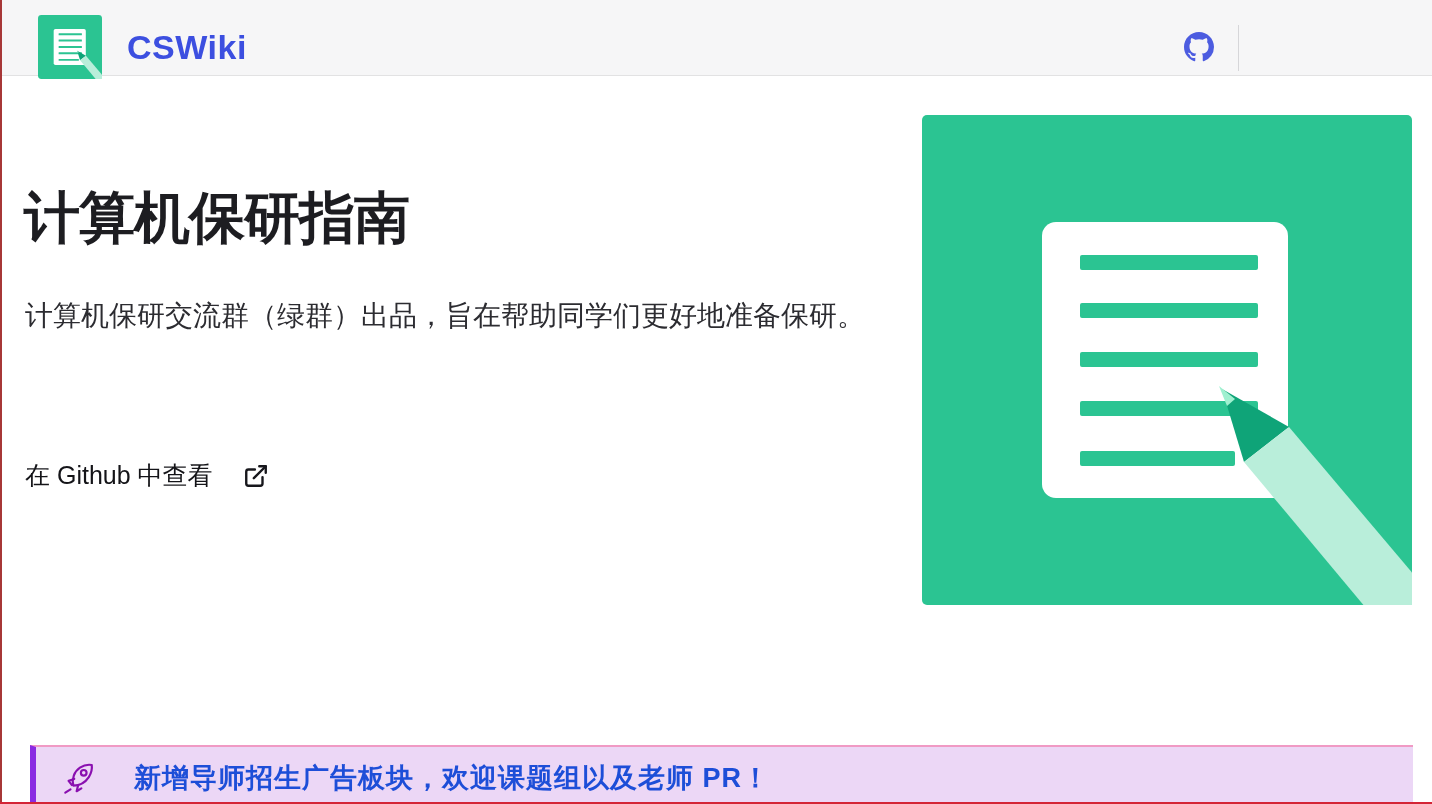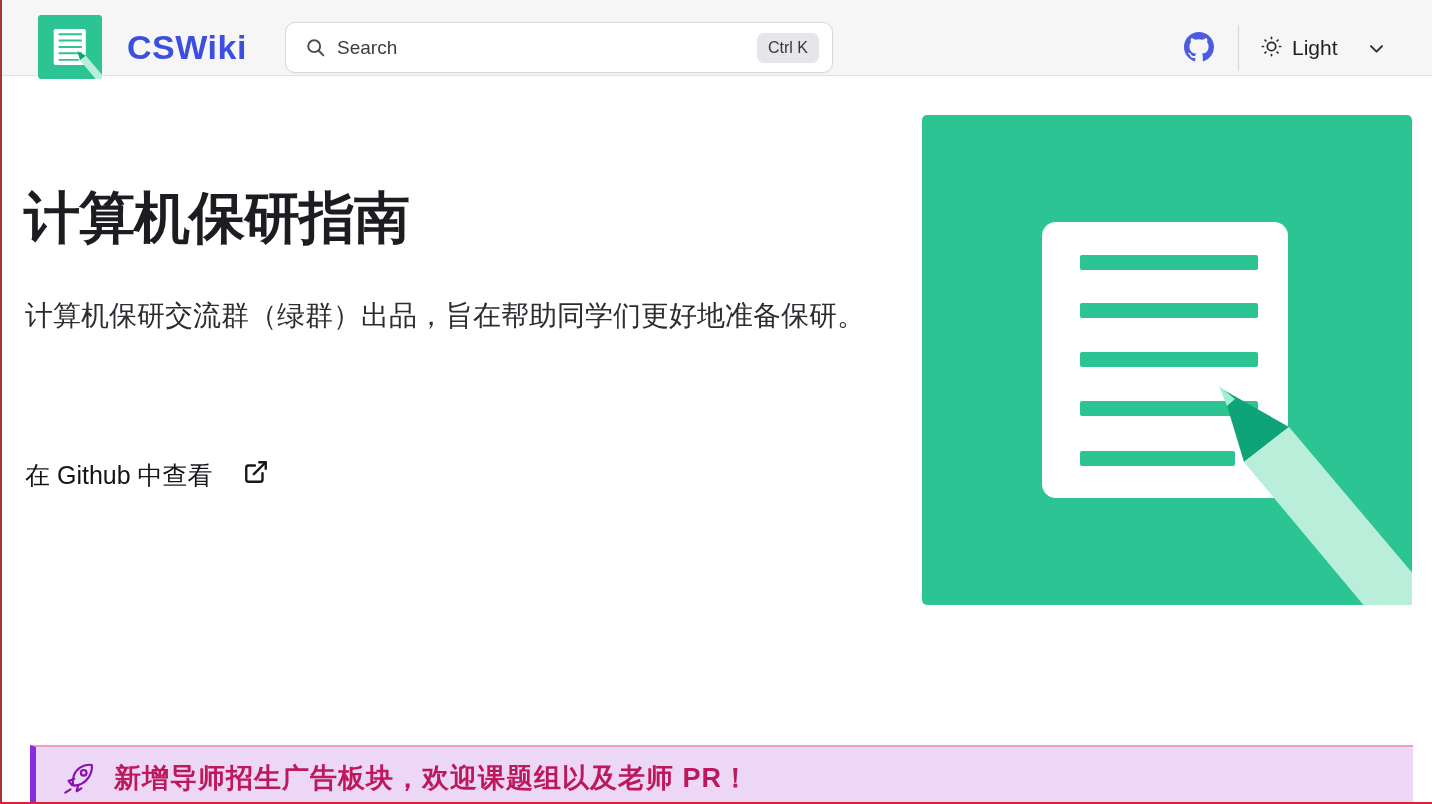--- a/index.html
+++ b/index.html
@@ -33,33 +33,33 @@
   
   .hero-title { position:absolute; left:24px; top:170px; font-size:56px; line-height:96px;
     font-weight:700; color:#1d1d21; letter-spacing:-1px; white-space:nowrap; }
   .hero-tagline { position:absolute; left:25px; top:288px; width:845px;
     font-size:28px; line-height:56px; color:#2c2c31; font-weight:500; }
   .hero-actions { position:absolute; left:25px; top:459px; display:flex; align-items:center; gap:50px; }
   .btn-primary { height:79px; border:none; border-radius:40px; background:#4759e8; color:#ffffff;
     font-size:25px; font-weight:500; padding:0 40px; display:flex; align-items:center; gap:18px;
     cursor:pointer; font-family:inherit; }
   .btn-arrow { font-size:27px; line-height:1; }
-  .link-secondary { display:flex; align-items:flex-start; gap:30px; font-size:25px; color:#141418;
+  .link-secondary { display:flex; align-items:center; gap:30px; font-size:25px; color:#141418;
     font-weight:500; text-decoration:none; cursor:pointer; }
   .ext-icon { display:flex; }
 
   .hero-illustration { position:absolute; left:922px; top:115px; width:490px; height:490px; }
   .hero-illustration svg { display:block; }
 
   
   .notice-banner { position:absolute; left:30px; top:745px; width:1383px; height:64px;
     background:#ecd7f6; border-left:6px solid #8a2be2; border-top:2px solid #f09ac4;
     display:flex; align-items:center; gap:18px; padding-left:26px; cursor:pointer; }
   .rocket { display:flex; }
-  .banner-text { font-size:27px; font-weight:bold; color:#be185d; letter-spacing:1px; }
+  .banner-text { font-size:27px; font-weight:bold; color:#1d4ed8; letter-spacing:1px;margin-left:20px; }
 
   
   .edge-left { position:absolute; left:0; top:0; width:2px; height:804px; background:#a73737; z-index:20; }
   .edge-bottom { position:absolute; left:0; top:802px; width:1432px; height:2px; background:#d42536; z-index:20; }
 </style>
 </head>
 <body>
 
 <div class="page">
 
@@ -76,62 +76,31 @@
           <rect x="158" y="286" width="178" height="15" rx="2" fill="#2bc492"></rect>
           <rect x="158" y="336" width="155" height="15" rx="2" fill="#2bc492"></rect>
           <polygon points="300,274 322,347 367,312" fill="#0fa478"></polygon>
           <polygon points="322,347 367,312 514,486 469,523" fill="#b9eeda"></polygon>
           <polygon points="297,271 305,291 313,284" fill="#9ff0d0"></polygon>
         </svg>
       </span>
       <span class="brand-text">CSWiki</span>
     </a>
 
-    <div class="searchbar">
-      <span class="search-icon">
-        <svg width="21" height="21" viewBox="0 0 24 24" fill="none" stroke="#4a4a52" stroke-width="2.2" stroke-linecap="round">
-          <circle cx="10.5" cy="10.5" r="6.8"></circle>
-          <line x1="15.7" y1="15.7" x2="21" y2="21"></line>
-        </svg>
-      </span>
-      <span class="search-text">Search</span>
-      <span class="kbd">Ctrl K</span>
-    </div>
 
     <a class="github-link">
       <span>
         <svg width="30" height="30" viewBox="0 0 16 16" fill="#4c5ce0">
           <path d="M8 0C3.58 0 0 3.58 0 8c0 3.54 2.29 6.53 5.47 7.59.4.07.55-.17.55-.38 0-.19-.01-.82-.01-1.49-2.01.37-2.53-.49-2.69-.94-.09-.23-.48-.94-.82-1.13-.28-.15-.68-.52-.01-.53.63-.01 1.08.58 1.23.82.72 1.21 1.87.87 2.33.66.07-.52.28-.87.51-1.07-1.78-.2-3.64-.89-3.64-3.95 0-.87.31-1.59.82-2.15-.08-.2-.36-1.02.08-2.12 0 0 .67-.21 2.2.82.64-.18 1.32-.27 2-.27s1.36.09 2 .27c1.53-1.04 2.2-.82 2.2-.82.44 1.1.16 1.92.08 2.12.51.56.82 1.27.82 2.15 0 3.07-1.87 3.75-3.65 3.95.29.25.54.73.54 1.48 0 1.07-.01 1.93-.01 2.2 0 .21.15.46.55.38A8.01 8.01 0 0 0 16 8c0-4.42-3.58-8-8-8z"></path>
         </svg>
       </span>
     </a>
 
     <div class="header-divider"></div>
 
-    <button class="theme-toggle">
-      <span>
-        <svg width="23" height="23" viewBox="0 0 24 24" fill="none" stroke="#26262b" stroke-width="1.8" stroke-linecap="round">
-          <circle cx="12" cy="12" r="4.4"></circle>
-          <line x1="12" y1="2.5" x2="12" y2="3.6"></line>
-          <line x1="12" y1="20.4" x2="12" y2="21.5"></line>
-          <line x1="2.5" y1="12" x2="3.6" y2="12"></line>
-          <line x1="20.4" y1="12" x2="21.5" y2="12"></line>
-          <line x1="5.3" y1="5.3" x2="6.1" y2="6.1"></line>
-          <line x1="17.9" y1="17.9" x2="18.7" y2="18.7"></line>
-          <line x1="5.3" y1="18.7" x2="6.1" y2="17.9"></line>
-          <line x1="17.9" y1="6.1" x2="18.7" y2="5.3"></line>
-        </svg>
-      </span>
-      <span class="theme-label">Light</span>
-      <span class="chev">
-        <svg width="19" height="19" viewBox="0 0 24 24" fill="none" stroke="#2c2c31" stroke-width="2.4" stroke-linecap="round" stroke-linejoin="round">
-          <polyline points="5,9 12,16 19,9"></polyline>
-        </svg>
-      </span>
-    </button>
   </header>
 
   <main>
     <h1 class="hero-title">计算机保研指南</h1>
     <p class="hero-tagline">计算机保研交流群（绿群）出品，旨在帮助同学们更好地准备保研。</p>
 
     <div class="hero-actions">
 
       <a class="link-secondary">
         <span>在 Github 中查看</span>

